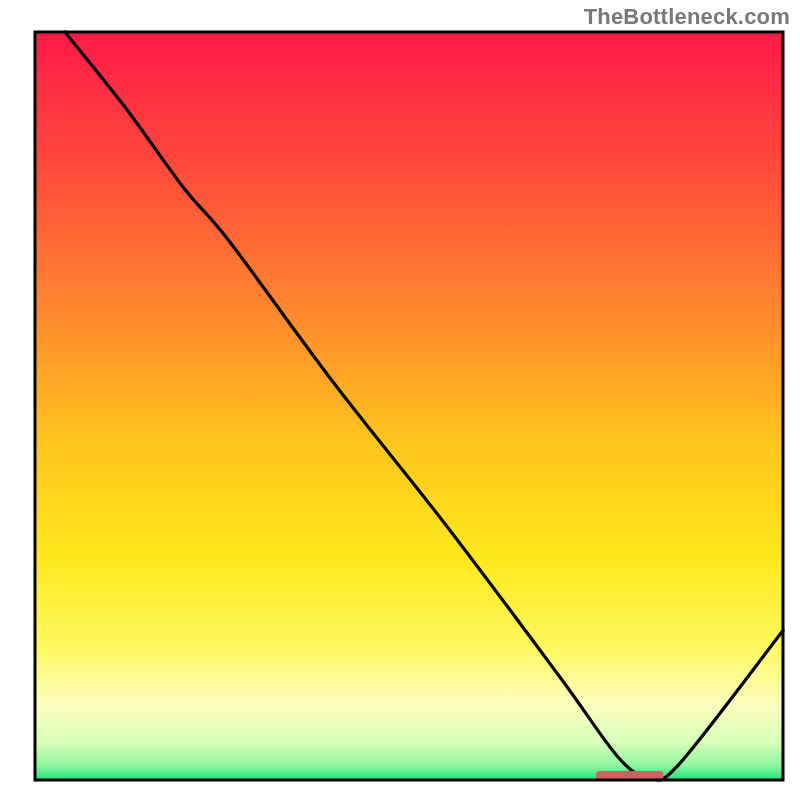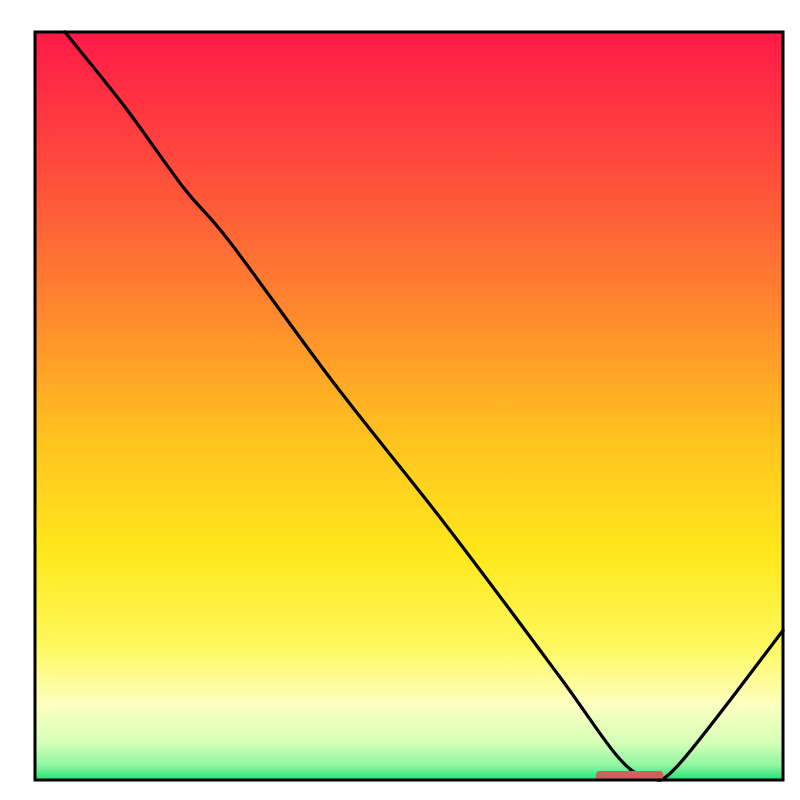--- a/index.html
+++ b/index.html
@@ -48,13 +48,14 @@
           <stop offset="98%" stop-color="#8ff6a0"></stop>
           <stop offset="100%" stop-color="#24e07a"></stop>
         </linearGradient>
   </defs>
   <rect id="plot-bg" fill="url(#bg-grad)" x="35" y="32" width="748" height="748"></rect>
   <path id="curve" fill="none" stroke="#000000" stroke-width="3.2" stroke-linecap="round" stroke-linejoin="round" d="M 64.92 32 C 74.89333333333333 44.46666666666666, 104.81333333333333 80.61999999999999, 124.75999999999999 106.79999999999998 C 144.70666666666665 132.98, 167.14666666666665 166.64, 184.6 189.07999999999998 C 202.05333333333334 211.51999999999998, 204.54666666666668 209.0266666666667, 229.48000000000002 241.44000000000003 C 254.41333333333336 273.85333333333335, 298.0466666666666 336.18666666666667, 334.2 383.56 C 370.35333333333335 430.93333333333334, 409 477.05999999999995, 446.40000000000003 525.68 C 483.80000000000007 574.3, 529.9266666666667 636.6333333333333, 558.6 675.28 C 587.2733333333333 713.9266666666666, 603.48 740.7299999999999, 618.44 757.56 C 633.4000000000001 774.39, 638.3866666666667 775.0133333333333, 648.36 776.26 C 658.3333333333334 777.5066666666667, 655.8399999999999 789.3499999999999, 678.28 765.04 C 700.72 740.73, 765.5466666666666 652.8399999999999, 783 630.4"></path>
   <rect id="marker" rx="4" ry="4" fill="#d06060" height="9" x="596" width="67.31999999999994" y="771.012"></rect>
   <rect id="frame" fill="none" stroke="#000000" stroke-width="3" x="35" y="32" width="748" height="748"></rect>
 </svg>
 
+<div class="attribution">TheBottleneck.com</div>
 </div>
 
 </body></html>

